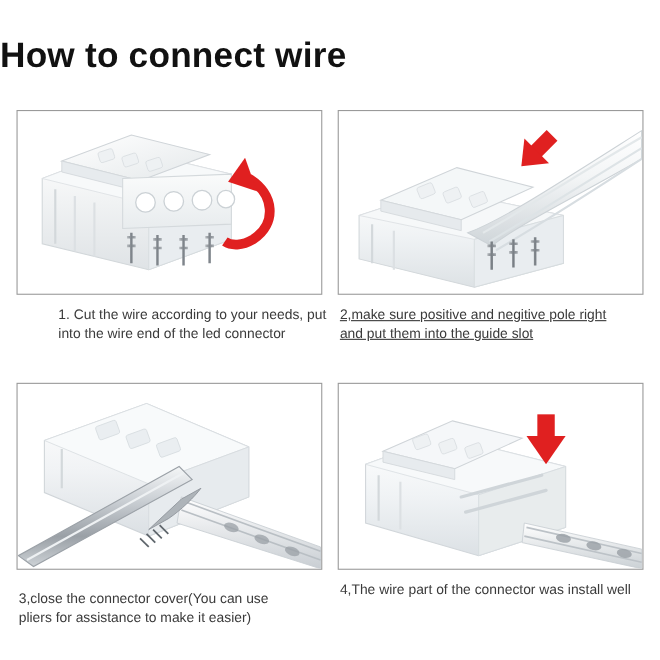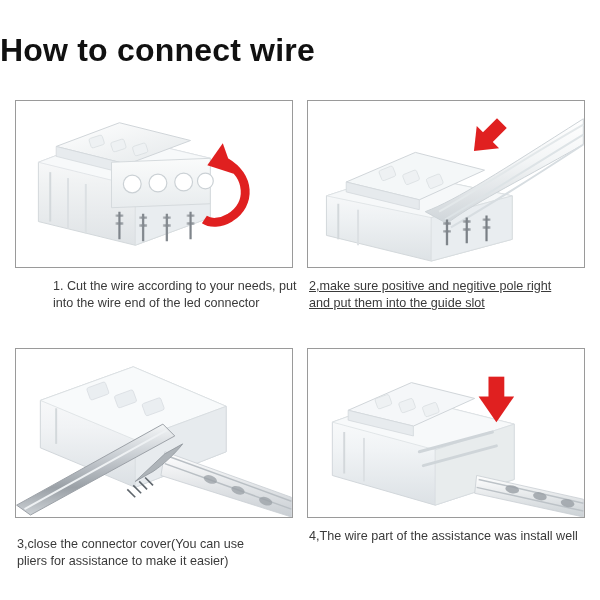--- a/index.html
+++ b/index.html
@@ -308,16 +308,16 @@
             </g>
           </g>
 
           <g>
             <rect x="182" y="28" width="16" height="26" fill="#e02020"></rect>
             <polygon points="190,74 172,48 208,48" fill="#e02020"></polygon>
           </g>
         </svg>
       </div>
     </div>
-    <div class="caption">4,The wire part of the assistance was install well</div>
+    <div class="caption">4,The wire part of the connector was install well</div>
   </div>
 
 </div>
 
 </body></html>

